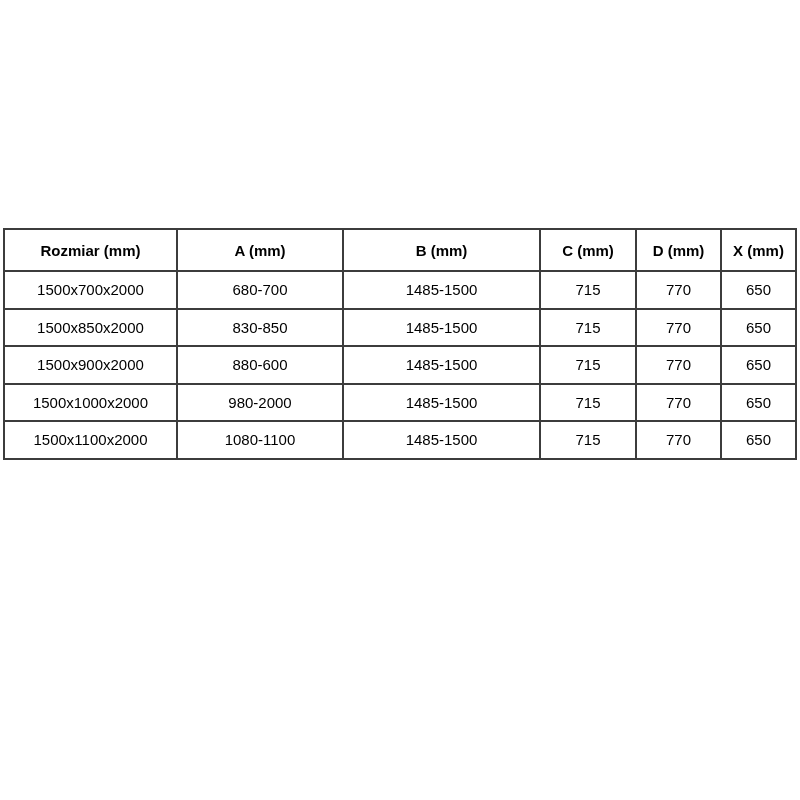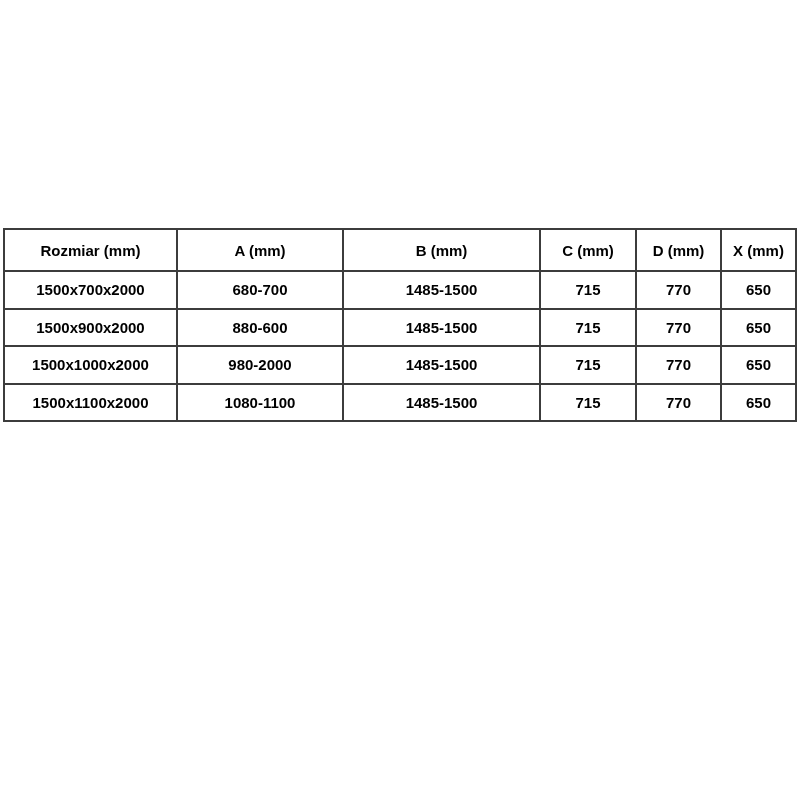--- a/index.html
+++ b/index.html
@@ -39,21 +39,21 @@
     padding: 0;
     overflow: hidden;
     white-space: nowrap;
   }
   table.spec-table th {
     font-weight: bold;
     height: 40px;
     margin-top: 28px;
   }
   table.spec-table td {
-    font-weight: bold;
+    font-weight: normal;
     height: 35.5px;
     border-radius: 17px;
   }
   col.c-rozmiar { width: 173px; }
   col.c-a { width: 166px; }
   col.c-b { width: 197px; }
   col.c-c { width: 96px; }
   col.c-d { width: 85px; }
   col.c-x { width: 75px; }
 </style>
@@ -84,20 +84,28 @@
       <tbody>
           <tr>
             <td>1500x700x2000</td>
             <td>680-700</td>
             <td>1485-1500</td>
             <td>715</td>
             <td>770</td>
             <td>650</td>
           </tr>
           <tr>
+            <td>1500x850x2000</td>
+            <td>830-850</td>
+            <td>1485-1500</td>
+            <td>715</td>
+            <td>770</td>
+            <td>650</td>
+          </tr>
+          <tr>
             <td>1500x900x2000</td>
             <td>880-600</td>
             <td>1485-1500</td>
             <td>715</td>
             <td>770</td>
             <td>650</td>
           </tr>
           <tr>
             <td>1500x1000x2000</td>
             <td>980-2000</td>

